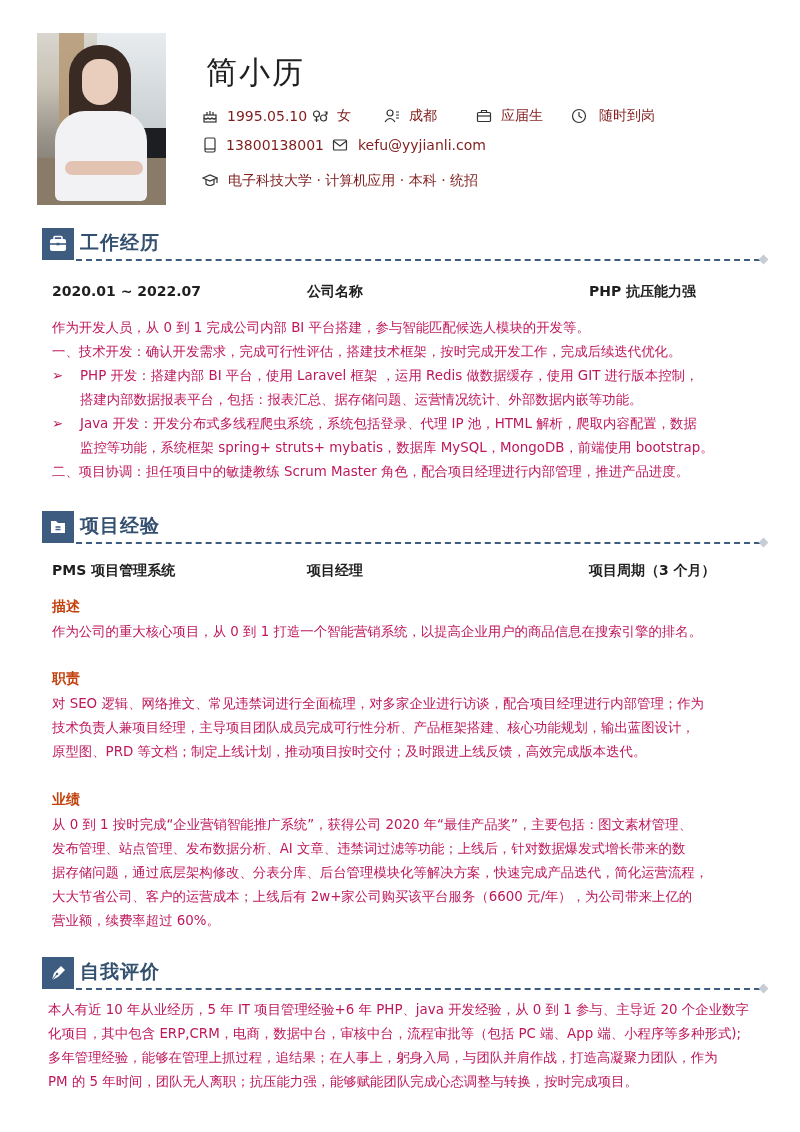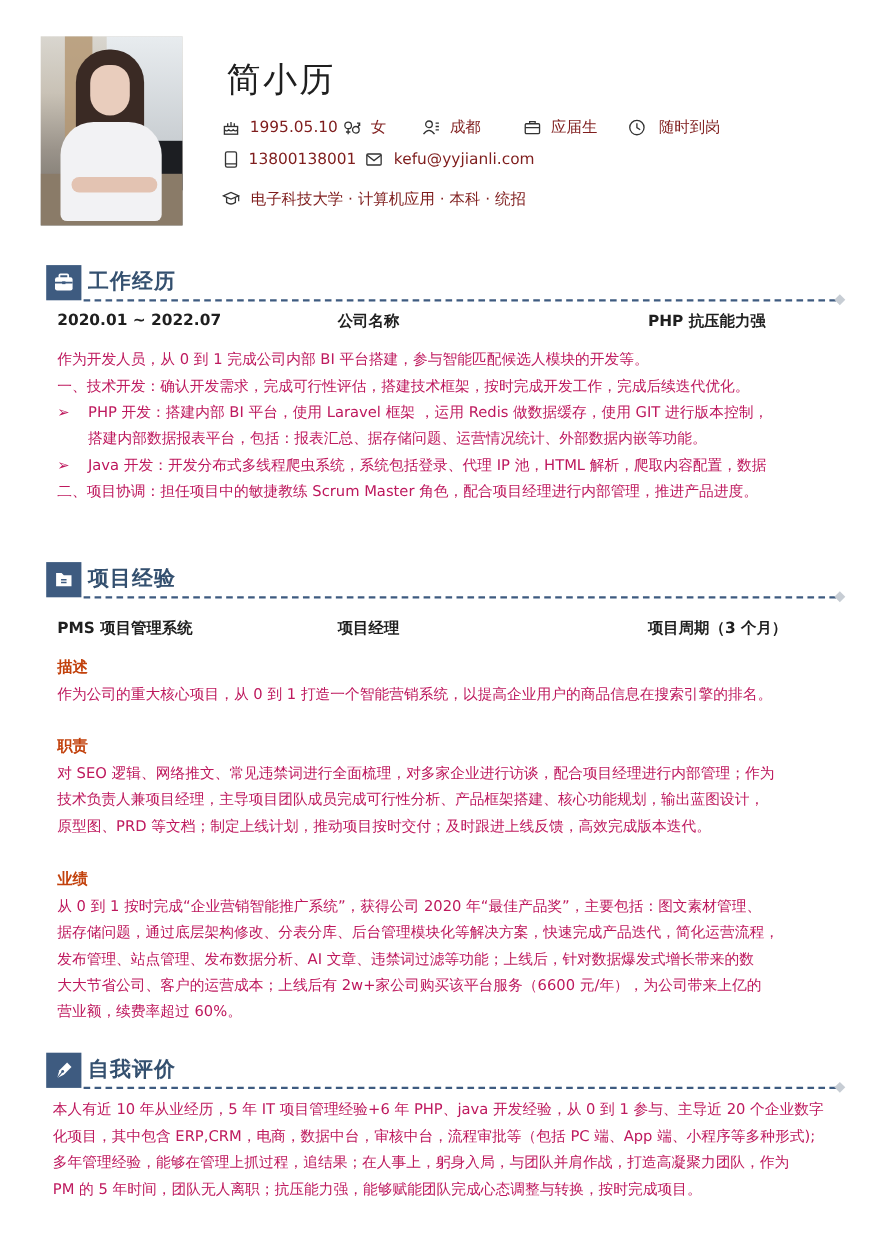--- a/index.html
+++ b/index.html
@@ -155,21 +155,21 @@
       <svg viewBox="0 0 16 16" fill="none" stroke="#333" stroke-width="1.2">
           <path d="M1 5 L8 2 L15 5 L8 8 Z"></path>
           <path d="M4 6.5V11 Q8 14 12 11V6.5"></path>
           <path d="M15 5v5"></path>
         </svg>
     </span>
     <span>电子科技大学 · 计算机应用 · 本科 · 统招</span>
   </div>
 </div>
 
-<div class="section-head" style="top:241px;">
+<div class="section-head" style="top:228px;">
   <div class="badge">
     <svg viewBox="0 0 20 20" width="20" height="20">
         <rect x="2" y="5" width="16" height="12" rx="2" fill="#fff"></rect>
         <rect x="6" y="2.5" width="8" height="4" rx="1" fill="none" stroke="#fff" stroke-width="1.6"></rect>
         <path d="M2 10 H18" stroke="#3e5b80" stroke-width="1.6"></path>
         <rect x="8.5" y="8.8" width="3" height="2.5" fill="#3e5b80"></rect>
       </svg>
   </div>
   <div class="title">工作经历</div>
   <div class="rule"></div>
@@ -189,20 +189,21 @@
     <span class="arrow">➢</span>
     <div>
       <p>PHP 开发：搭建内部 BI 平台，使用 Laravel 框架 ，运用 Redis 做数据缓存，使用 GIT 进行版本控制，</p>
       <p>搭建内部数据报表平台，包括：报表汇总、据存储问题、运营情况统计、外部数据内嵌等功能。</p>
     </div>
   </div>
   <div class="bullet">
     <span class="arrow">➢</span>
     <div>
       <p>Java 开发：开发分布式多线程爬虫系统，系统包括登录、代理 IP 池，HTML 解析，爬取内容配置，数据</p>
+      <p>监控等功能，系统框架 spring+ struts+ mybatis，数据库 MySQL，MongoDB，前端使用 bootstrap。</p>
     </div>
   </div>
   <p>二、项目协调：担任项目中的敏捷教练 Scrum Master 角色，配合项目经理进行内部管理，推进产品进度。</p>
 </div>
 
 <div class="section-head" style="top:511px;">
   <div class="badge">
     <svg viewBox="0 0 20 20" width="20" height="20">
         <path d="M3 4 H8 L10 6 H17 V16 H3 Z" fill="#fff"></path>
         <path d="M7.5 10 H12.5 M7.5 12.5 H12.5" stroke="#3e5b80" stroke-width="1.4"></path>
@@ -227,22 +228,22 @@
 <div class="sub-title" style="top:670px;">职责</div>
 <div class="para" style="top:692px;">
   <p>对 SEO 逻辑、网络推文、常见违禁词进行全面梳理，对多家企业进行访谈，配合项目经理进行内部管理；作为</p>
   <p>技术负责人兼项目经理，主导项目团队成员完成可行性分析、产品框架搭建、核心功能规划，输出蓝图设计，</p>
   <p>原型图、PRD 等文档；制定上线计划，推动项目按时交付；及时跟进上线反馈，高效完成版本迭代。</p>
 </div>
 
 <div class="sub-title" style="top:791px;">业绩</div>
 <div class="para" style="top:813px;">
   <p>从 0 到 1 按时完成“企业营销智能推广系统”，获得公司 2020 年“最佳产品奖”，主要包括：图文素材管理、</p>
+  <p>发布管理、站点管理、发布数据分析、AI 文章、违禁词过滤等功能；上线后，针对数据爆发式增长带来的数</p>
   <p>据存储问题，通过底层架构修改、分表分库、后台管理模块化等解决方案，快速完成产品迭代，简化运营流程，</p>
-  <p>发布管理、站点管理、发布数据分析、AI 文章、违禁词过滤等功能；上线后，针对数据爆发式增长带来的数</p>
   <p>大大节省公司、客户的运营成本；上线后有 2w+家公司购买该平台服务（6600 元/年），为公司带来上亿的</p>
   <p>营业额，续费率超过 60%。</p>
 </div>
 
 <div class="section-head" style="top:957px;">
   <div class="badge">
     <svg viewBox="0 0 20 20" width="20" height="20">
         <path d="M4 17 L6 10 L13 3 L17 7 L10 14 Z" fill="#fff"></path>
         <circle cx="9" cy="11" r="1.3" fill="#3e5b80"></circle>
         <path d="M4 17 L9 11" stroke="#3e5b80" stroke-width="1"></path>

